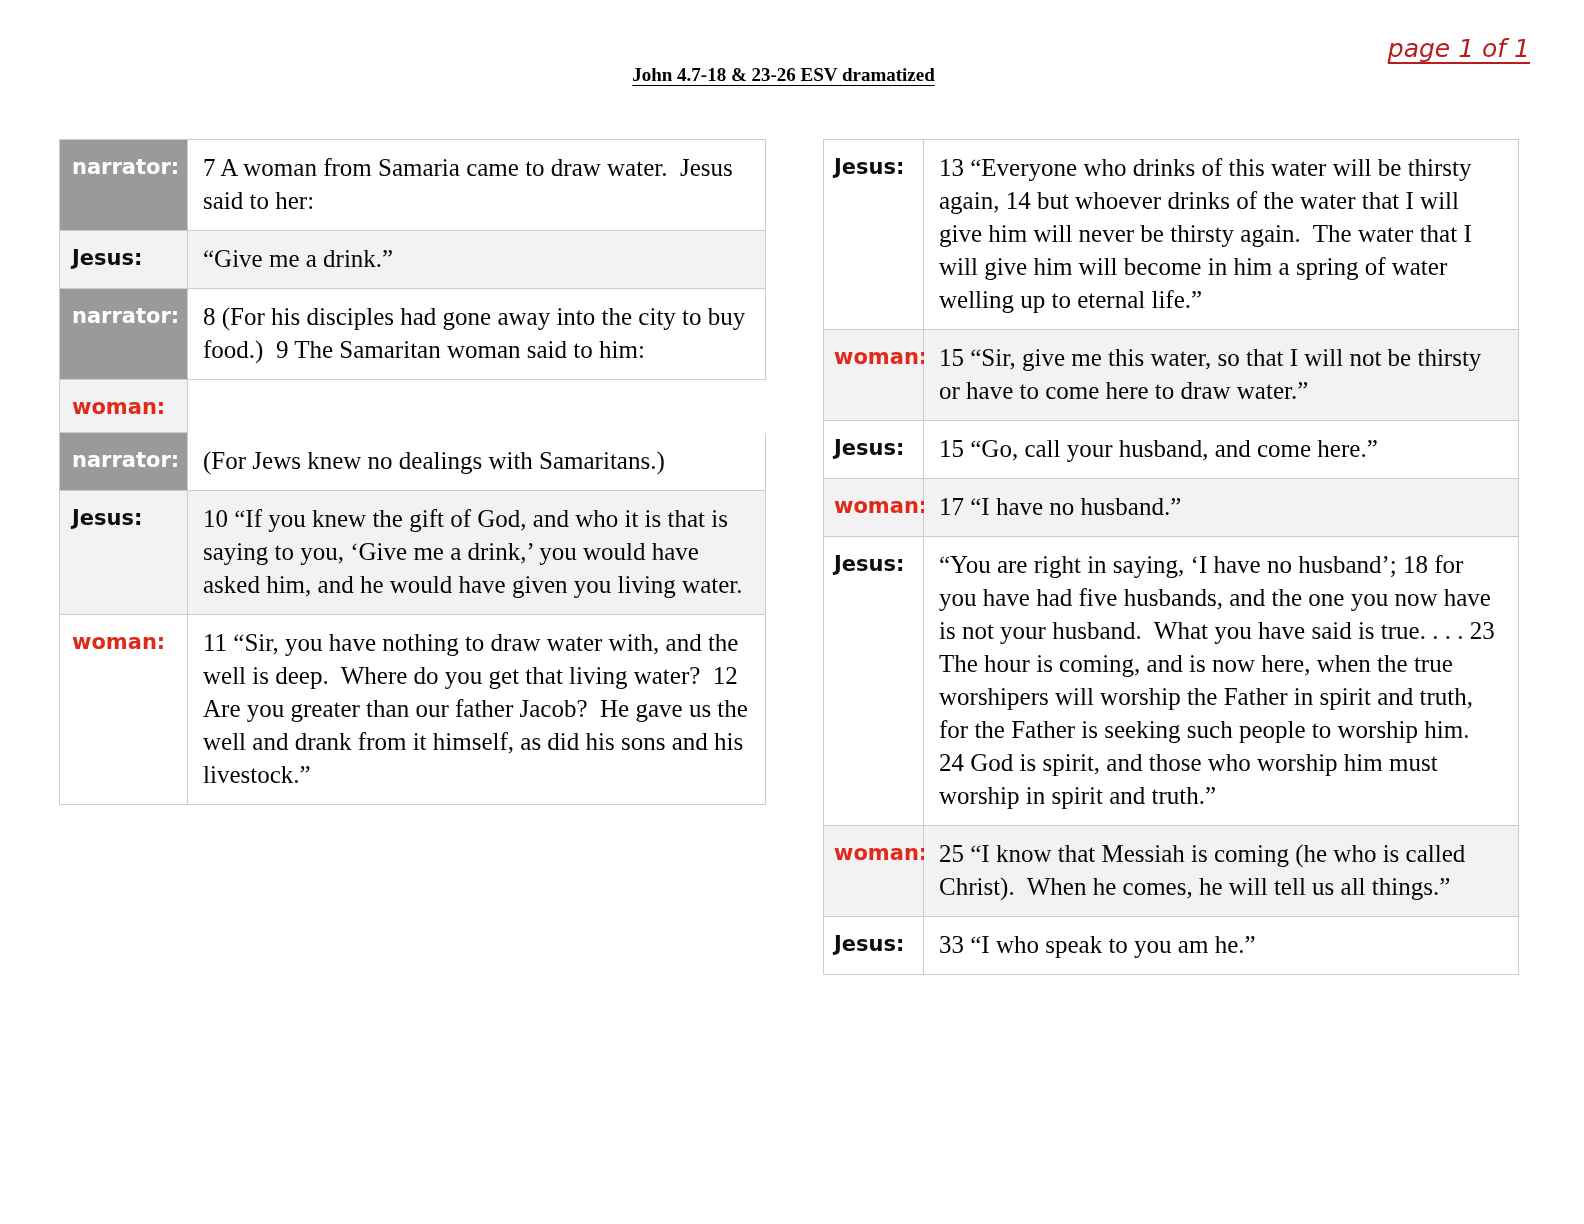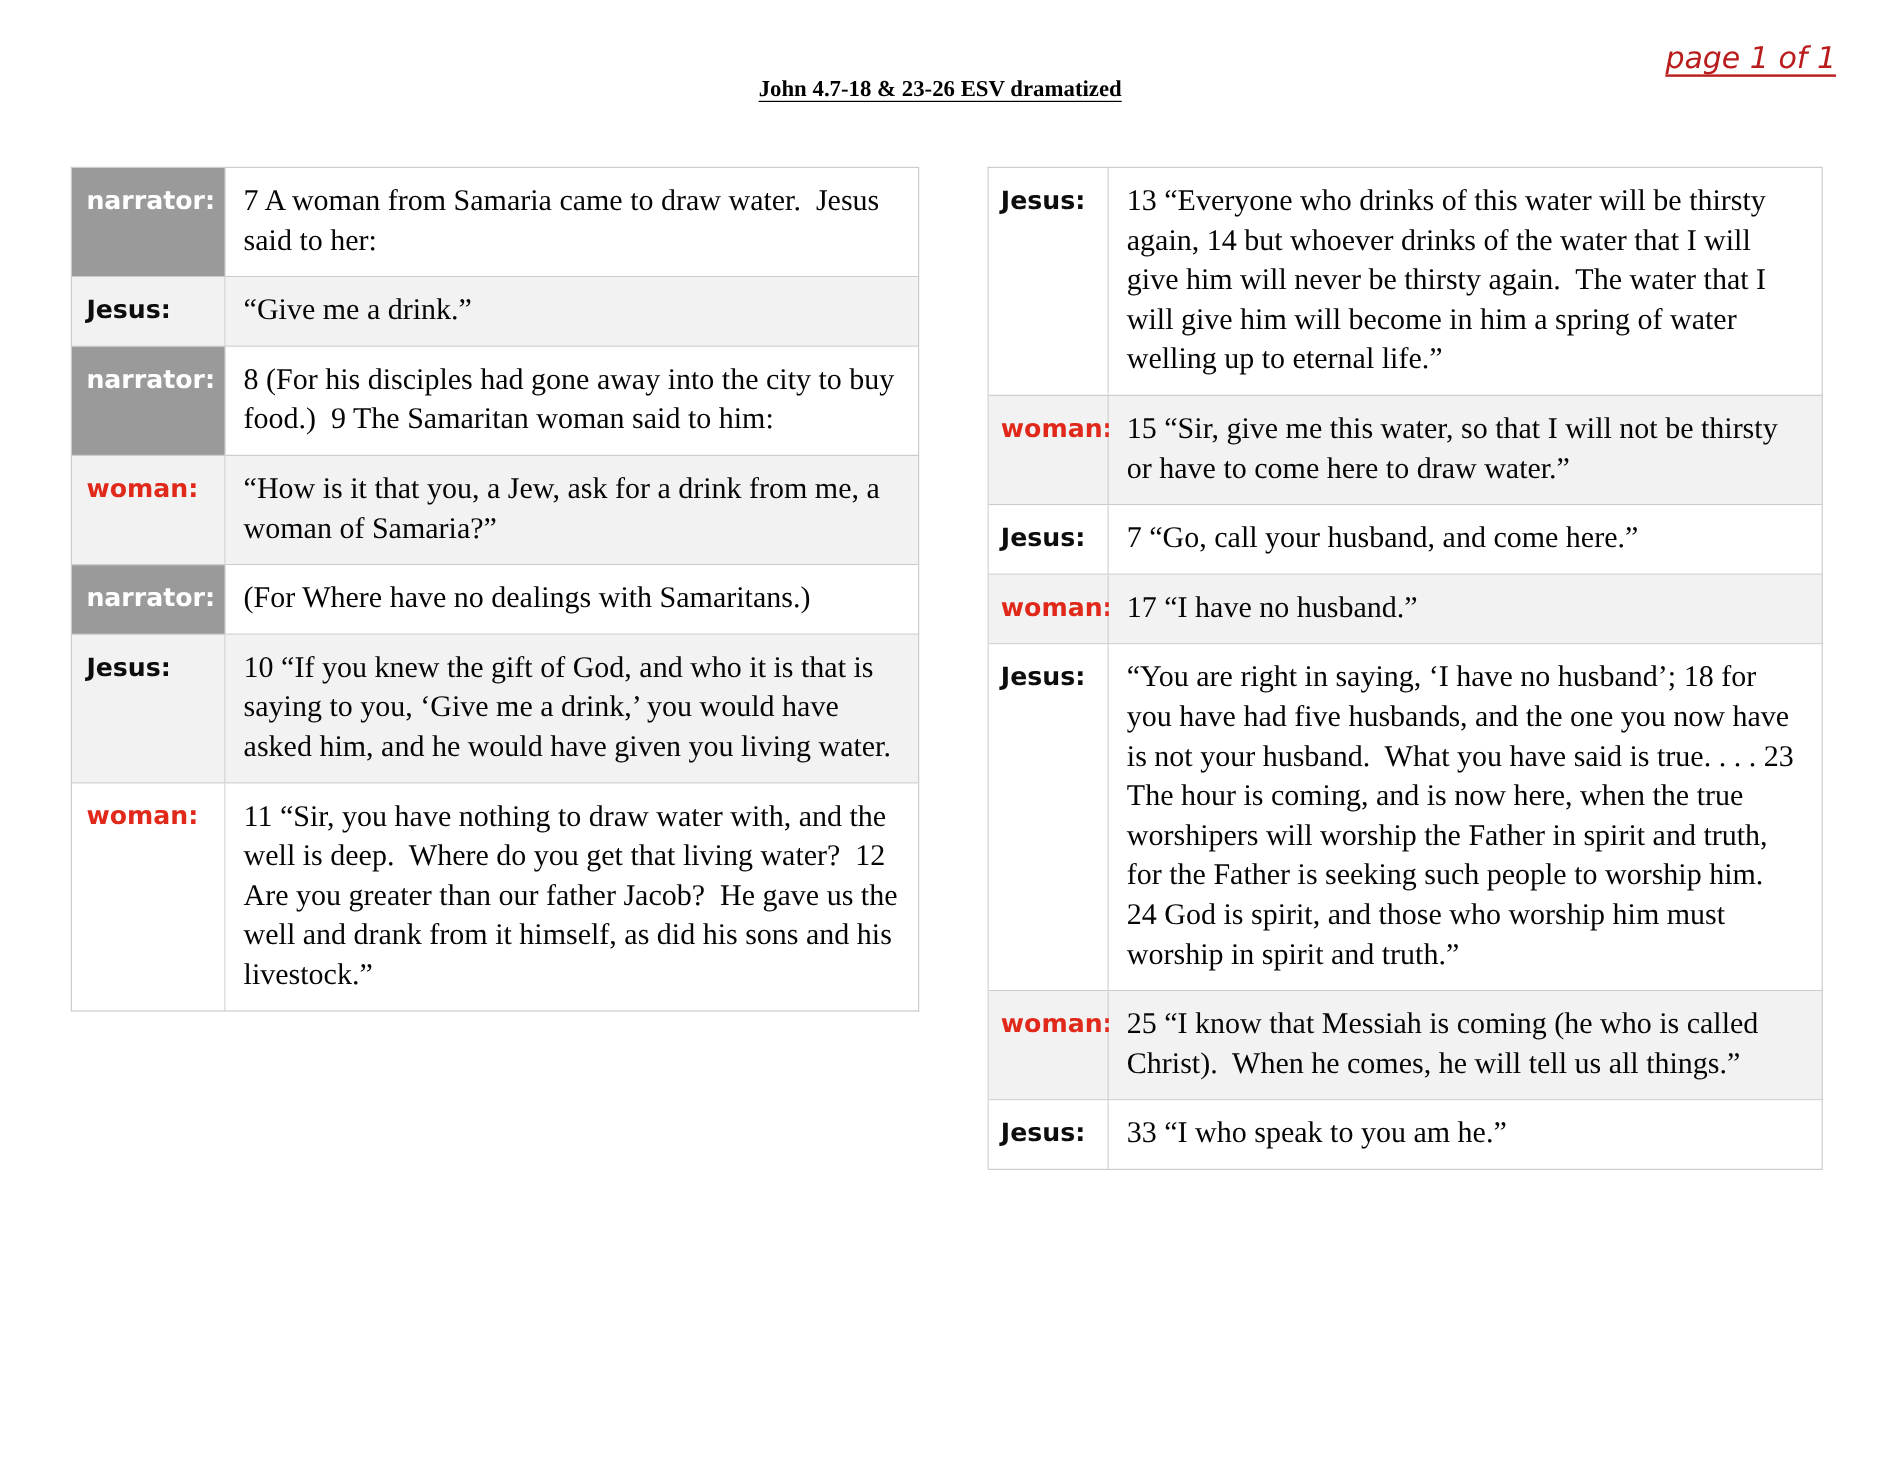--- a/index.html
+++ b/index.html
@@ -107,25 +107,24 @@
     <div class="trow jesus shaded">
       <div class="cell label-cell">Jesus:</div>
       <div class="cell text-cell">“Give me a drink.”</div>
     </div>
     <div class="trow narrator">
       <div class="cell label-cell">narrator:</div>
       <div class="cell text-cell">8 (For his disciples had gone away into the city to buy food.)  9 The Samaritan woman said to him:</div>
     </div>
     <div class="trow woman shaded">
       <div class="cell label-cell">woman:</div>
-      <div class="cell text-cell">“How is it that you, a Jew, ask for a drink from me, a woman of Samaria?”</div>
     </div>
     <div class="trow narrator">
       <div class="cell label-cell">narrator:</div>
-      <div class="cell text-cell">(For Where have no dealings with Samaritans.)</div>
+      <div class="cell text-cell">(For Jews knew no dealings with Samaritans.)</div>
     </div>
     <div class="trow jesus shaded">
       <div class="cell label-cell">Jesus:</div>
       <div class="cell text-cell">10 “If you knew the gift of God, and who it is that is saying to you, ‘Give me a drink,’ you would have asked him, and he would have given you living water.</div>
     </div>
     <div class="trow woman">
       <div class="cell label-cell">woman:</div>
       <div class="cell text-cell">11 “Sir, you have nothing to draw water with, and the well is deep.  Where do you get that living water?  12 Are you greater than our father Jacob?  He gave us the well and drank from it himself, as did his sons and his livestock.”</div>
     </div>
   </div>
@@ -134,21 +133,21 @@
     <div class="trow jesus">
       <div class="cell label-cell">Jesus:</div>
       <div class="cell text-cell">13 “Everyone who drinks of this water will be thirsty again, 14 but whoever drinks of the water that I will give him will never be thirsty again.  The water that I will give him will become in him a spring of water welling up to eternal life.”</div>
     </div>
     <div class="trow woman shaded">
       <div class="cell label-cell">woman:</div>
       <div class="cell text-cell">15 “Sir, give me this water, so that I will not be thirsty or have to come here to draw water.”</div>
     </div>
     <div class="trow jesus">
       <div class="cell label-cell">Jesus:</div>
-      <div class="cell text-cell">7 “Go, call your husband, and come here.”</div>
+      <div class="cell text-cell">15 “Go, call your husband, and come here.”</div>
     </div>
     <div class="trow woman shaded">
       <div class="cell label-cell">woman:</div>
       <div class="cell text-cell">17 “I have no husband.”</div>
     </div>
     <div class="trow jesus">
       <div class="cell label-cell">Jesus:</div>
       <div class="cell text-cell">“You are right in saying, ‘I have no husband’; 18 for you have had five husbands, and the one you now have is not your husband.  What you have said is true. . . . 23 The hour is coming, and is now here, when the true worshipers will worship the Father in spirit and truth, for the Father is seeking such people to worship him.  24 God is spirit, and those who worship him must worship in spirit and truth.”</div>
     </div>
     <div class="trow woman shaded">

